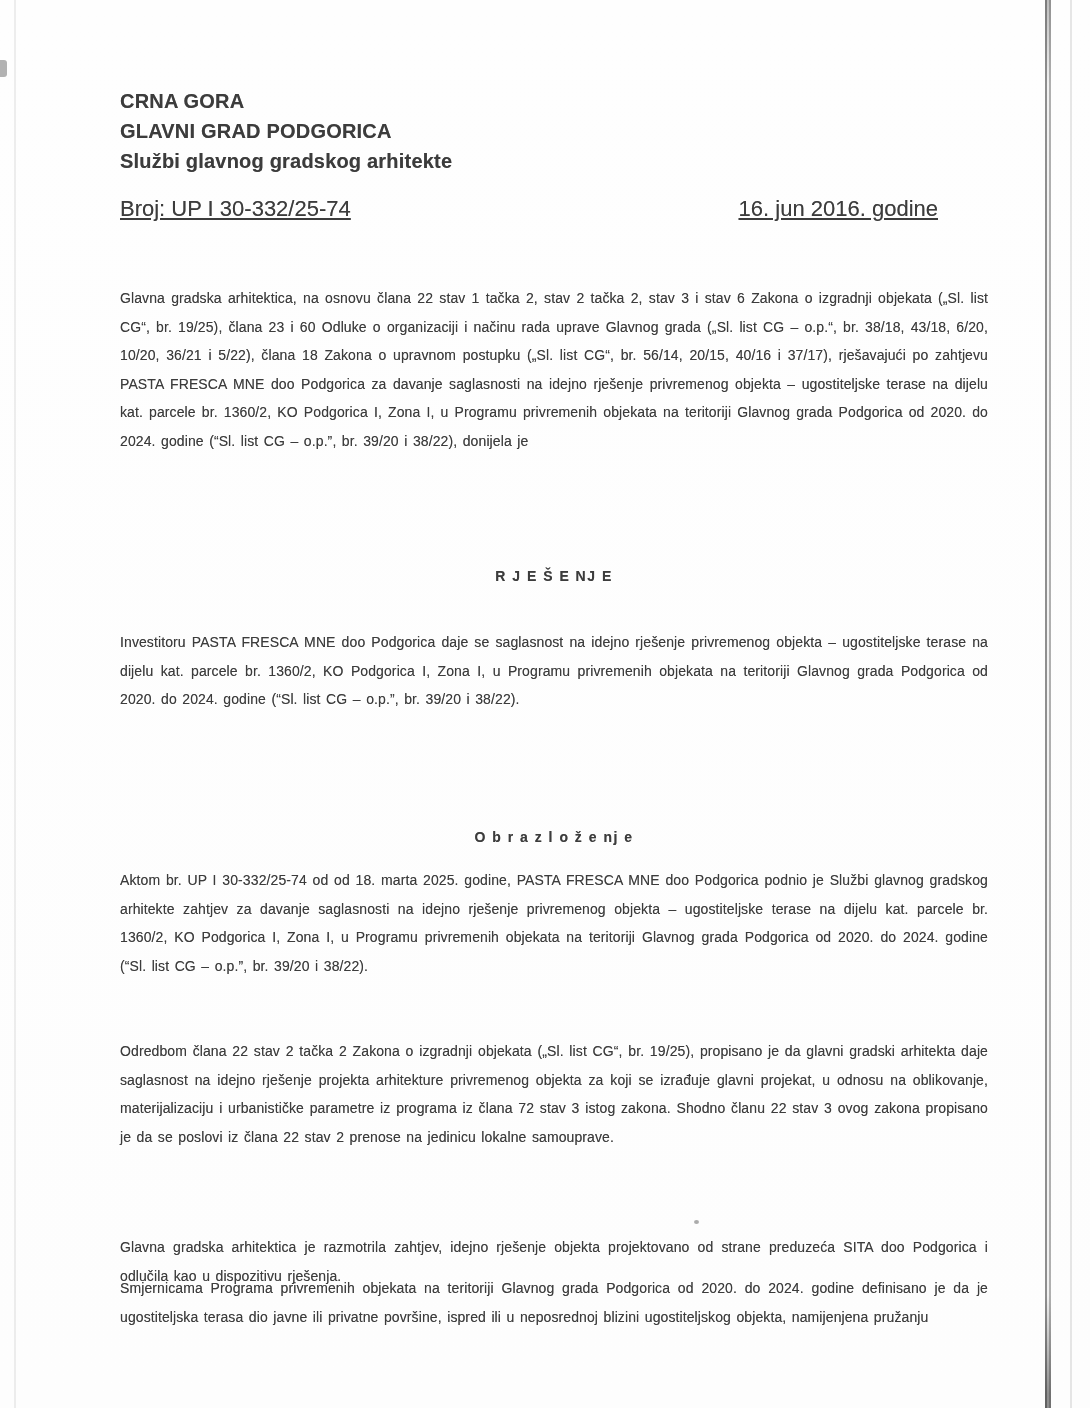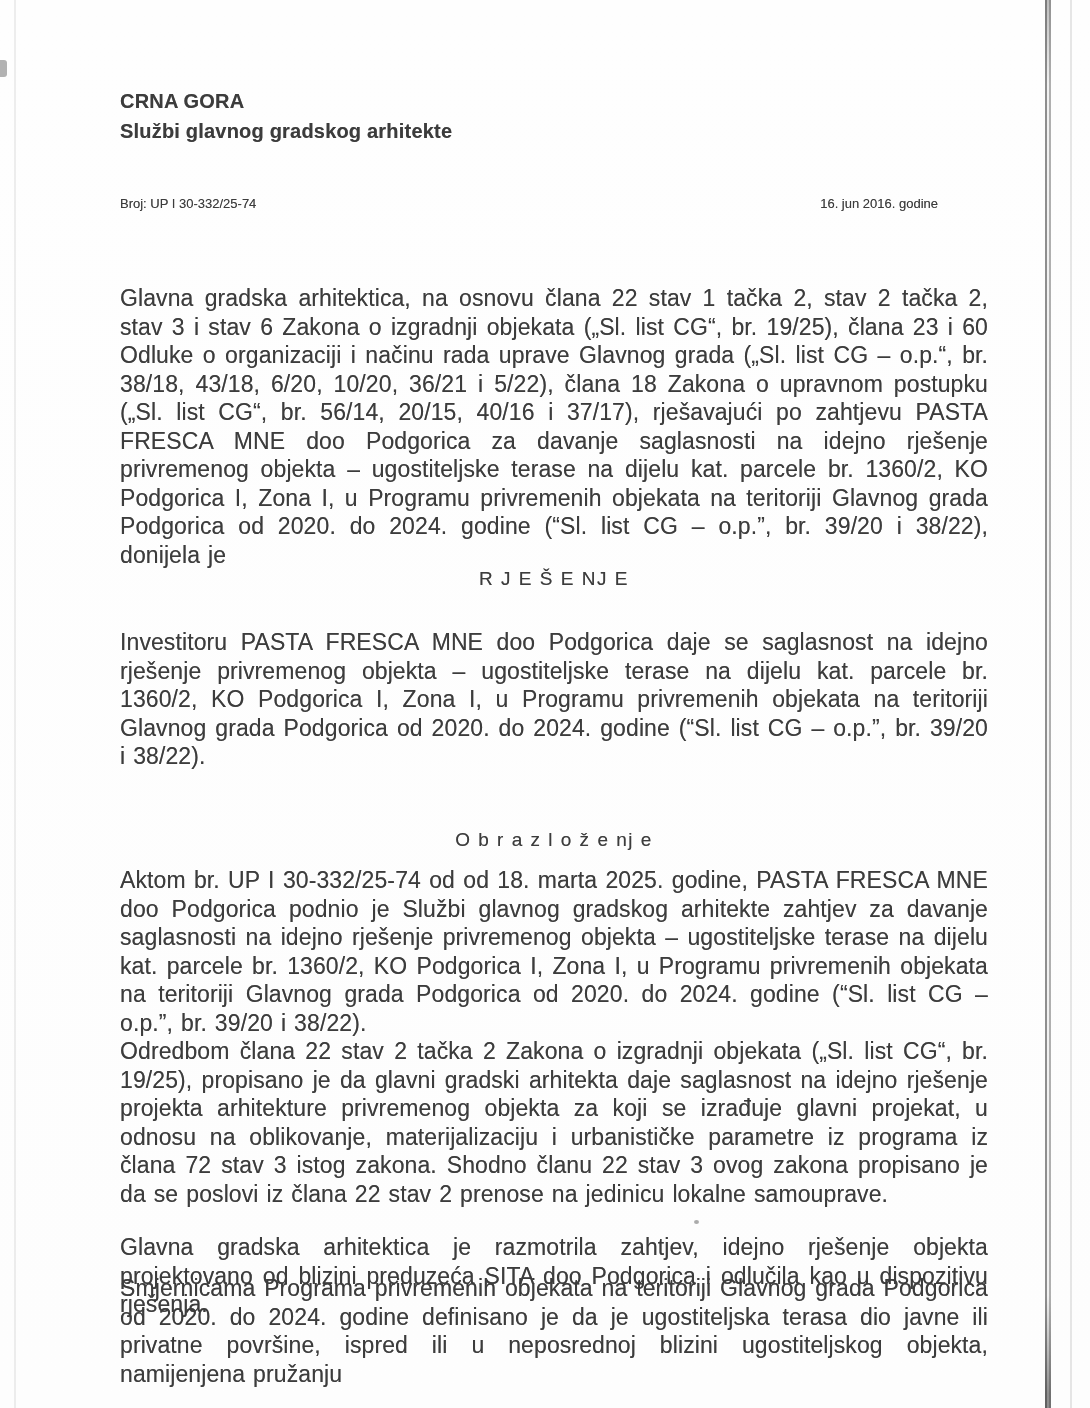--- a/index.html
+++ b/index.html
@@ -32,37 +32,38 @@
     font-size: 20px;
     line-height: 30px;
     font-weight: 700;
     letter-spacing: 0.2px;
     white-space: nowrap;
   }
   .ref-row {
     display: flex;
     justify-content: space-between;
     align-items: baseline;
-    font-size: 13px;
+    font-size: 22px;
+    text-decoration: underline;
   }
   .ref-number { white-space: nowrap; }
   .ref-date   { white-space: nowrap; margin-right: 50px; }
   p.body-par {
     margin: 0;
-    font-size: 23px;
+    font-size: 14px;
     line-height: 28.5px;
     text-align: justify;
     text-justify: inter-word;
     word-spacing: 1.5px;
     letter-spacing: 0.1px;
   }
   .center-heading {
     text-align: center;
-    font-weight: 400;
-    font-size: 19px;
+    font-weight: 700;
+    font-size: 14px;
     letter-spacing: 1.5px;
     white-space: nowrap;
   }
   
   .scan-line-right {
     position: absolute;
     left: 1045px;
     top: 0;
     width: 6px;
     height: 1408px;
@@ -120,20 +121,21 @@
     opacity: 0.75;
   }
 </style>
 </head>
 <body>
 
 <div class="page">
 
   <div class="block txt" style="top: 86px;">
     <div class="header-line">CRNA GORA</div>
+    <div class="header-line">GLAVNI GRAD PODGORICA</div>
     <div class="header-line">Službi glavnog gradskog arhitekte</div>
   </div>
 
   <div class="block txt ref-row" style="top: 196px;">
     <span class="ref-number">Broj: UP I 30-332/25-74</span>
     <span class="ref-date">16. jun 2016. godine</span>
   </div>
 
   <div class="block txt" style="top: 284px;">
     <p class="body-par">Glavna gradska arhitektica, na osnovu člana 22 stav 1 tačka 2, stav 2 tačka 2, stav 3 i stav 6 Zakona o izgradnji objekata („Sl. list CG“, br. 19/25), člana 23 i 60 Odluke o organizaciji i načinu rada uprave Glavnog grada („Sl. list CG – o.p.“, br. 38/18, 43/18, 6/20, 10/20, 36/21 i 5/22), člana 18 Zakona o upravnom postupku („Sl. list CG“, br. 56/14, 20/15, 40/16 i 37/17), rješavajući po zahtjevu PASTA FRESCA MNE doo Podgorica za davanje saglasnosti na idejno rješenje privremenog objekta – ugostiteljske terase na dijelu kat. parcele br. 1360/2, KO Podgorica I, Zona I, u Programu privremenih objekata na teritoriji Glavnog grada Podgorica od 2020. do 2024. godine (“Sl. list CG – o.p.”, br. 39/20 i 38/22), donijela je</p>
@@ -149,21 +151,21 @@
 
   <div class="block txt" style="top: 866px;">
     <p class="body-par">Aktom br. UP I 30-332/25-74 od od 18. marta 2025. godine, PASTA FRESCA MNE doo Podgorica podnio je Službi glavnog gradskog arhitekte zahtjev za davanje saglasnosti na idejno rješenje privremenog objekta – ugostiteljske terase na dijelu kat. parcele br. 1360/2, KO Podgorica I, Zona I, u Programu privremenih objekata na teritoriji Glavnog grada Podgorica od 2020. do 2024. godine (“Sl. list CG – o.p.”, br. 39/20 i 38/22).</p>
   </div>
 
   <div class="block txt" style="top: 1037px;">
     <p class="body-par">Odredbom člana 22 stav 2 tačka 2 Zakona o izgradnji objekata („Sl. list CG“, br. 19/25), propisano je da glavni gradski arhitekta daje saglasnost na idejno rješenje projekta arhitekture privremenog objekta za koji se izrađuje glavni projekat, u odnosu na oblikovanje, materijalizaciju i urbanističke parametre iz programa iz člana 72 stav 3 istog zakona. Shodno članu 22 stav 3 ovog zakona propisano je da se poslovi iz člana 22 stav 2 prenose na jedinicu lokalne samouprave.</p>
   </div>
 
   <div class="block txt" style="top: 1233px;">
-    <p class="body-par">Glavna gradska arhitektica je razmotrila zahtjev, idejno rješenje objekta projektovano od blizini preduzeća SITA doo Podgorica i odlučila kao u dispozitivu rješenja.</p>
+    <p class="body-par">Glavna gradska arhitektica je razmotrila zahtjev, idejno rješenje objekta projektovano od strane preduzeća SITA doo Podgorica i odlučila kao u dispozitivu rješenja.</p>
   </div>
 
   <div class="block txt" style="top: 1274px;">
     <p class="body-par">Smjernicama Programa privremenih objekata na teritoriji Glavnog grada Podgorica od 2020. do 2024. godine definisano je da je ugostiteljska terasa dio javne ili privatne površine, ispred ili u neposrednoj blizini ugostiteljskog objekta, namijenjena pružanju</p>
   </div>
 
   <div class="scan-line-left"></div>
   <div class="scan-line-right"></div>
   <div class="scan-line-right-shade"></div>
   <div class="scan-line-right-faint"></div>

